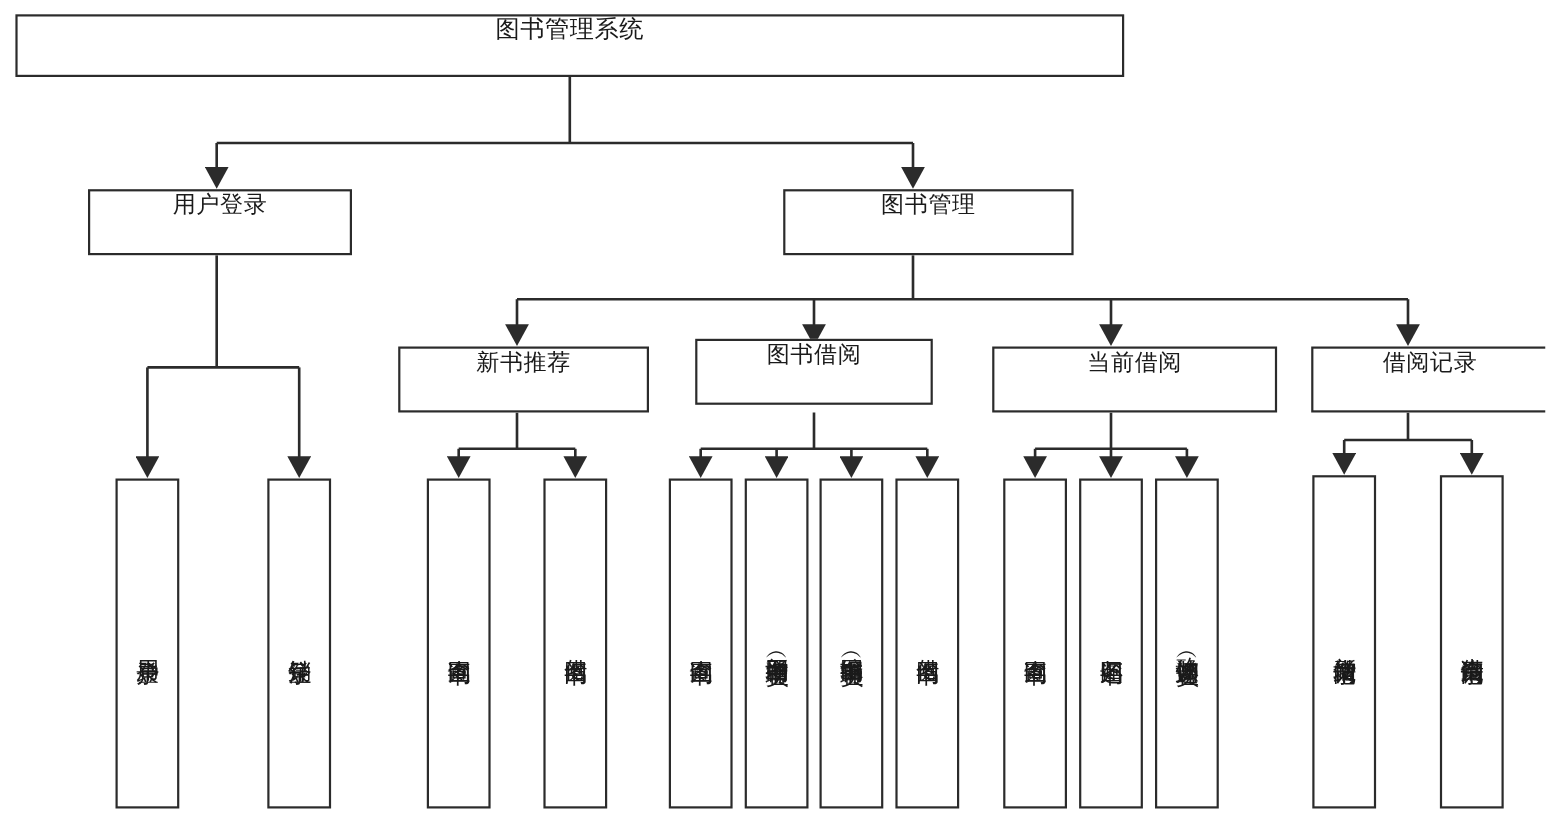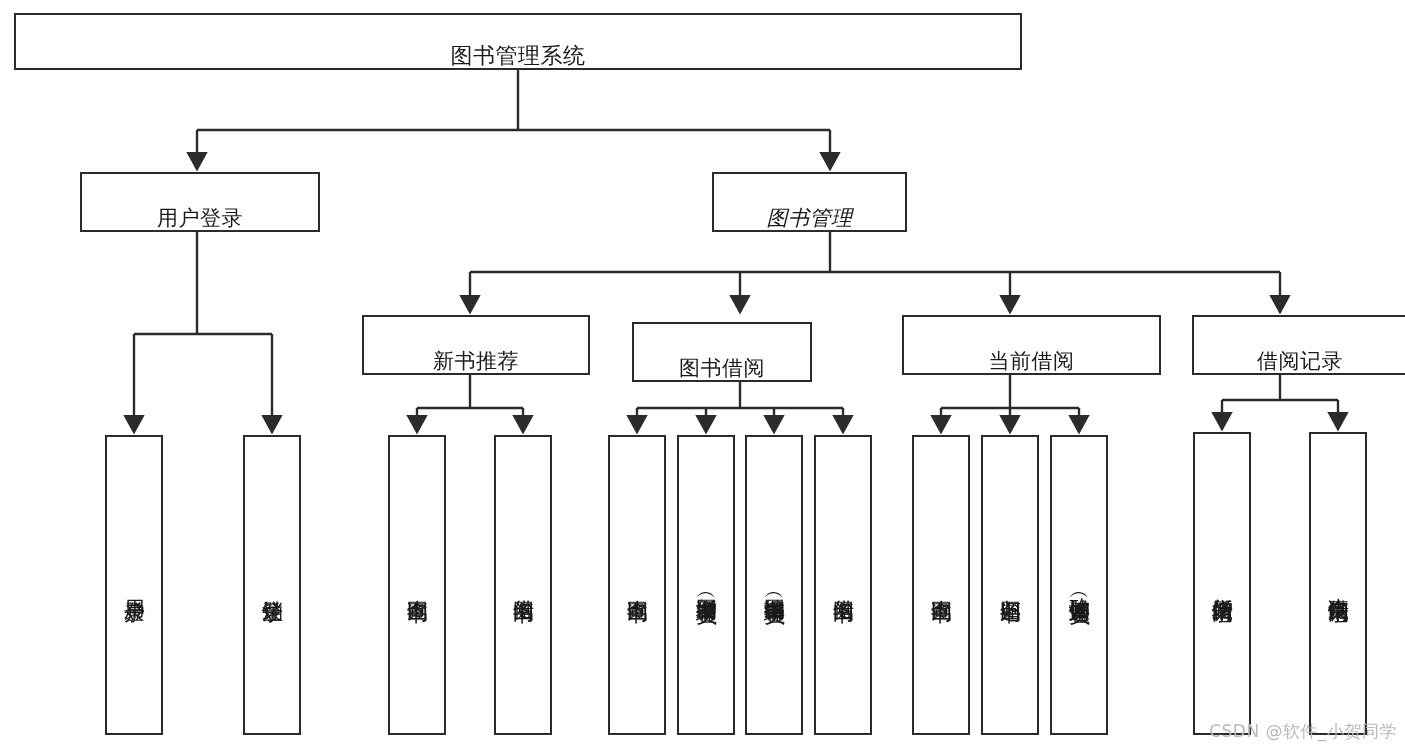--- a/index.html
+++ b/index.html
@@ -25,21 +25,21 @@
     width: 1405px;
     height: 747px;
     pointer-events: none;
   }
   .node {
     position: absolute;
     box-sizing: border-box;
     background: #ffffff;
     border: 2px solid #2b2b2b;
     display: flex;
-    align-items: flex-end;
+    align-items: flex-start;
     justify-content: center;
     color: #1a1a1a;
   }
   .node .label {
     display: block;
     text-align: center;
     white-space: nowrap;
   }
   
   .node.horiz .label {
@@ -129,28 +129,28 @@
     </g>
   </svg>
 
   <div class="node horiz root" style="left:14px; top:13px; width:1008px; height:57px;">
     <span class="label">图书管理系统</span>
   </div>
 
   <div class="node horiz" style="left:80px; top:172px; width:240px; height:60px;">
     <span class="label">用户登录</span>
   </div>
-  <div class="node horiz" style="left:712px; top:172px; width:195px; height:60px;font-style:italic;">
+  <div class="node horiz" style="left:712px; top:172px; width:264px; height:60px;">
     <span class="label">图书管理</span>
   </div>
 
   <div class="node horiz" style="left:362px; top:315px; width:228px; height:60px;">
     <span class="label">新书推荐</span>
   </div>
-  <div class="node horiz" style="left:632px; top:322px; width:180px; height:60px;">
+  <div class="node horiz" style="left:632px; top:308px; width:216px; height:60px;">
     <span class="label">图书借阅</span>
   </div>
   <div class="node horiz" style="left:902px; top:315px; width:259px; height:60px;">
     <span class="label">当前借阅</span>
   </div>
   <div class="node horiz" style="left:1172px; top:315px; width:216px; height:60px;margin-left:20px;">
     <span class="label">借阅记录</span>
   </div>
 
   <div class="node vert" style="left:105px; top:435px; width:58px; height:300px;">
@@ -190,14 +190,13 @@
     <span class="label">确认归还（管理员）</span>
   </div>
 
   <div class="node vert" style="left:1193px; top:432px; width:58px; height:303px;">
     <span class="label">新增借阅记录</span>
   </div>
   <div class="node vert" style="left:1309px; top:432px; width:58px; height:303px;">
     <span class="label">查询借阅记录</span>
   </div>
 
-  <div id="watermark">CSDN @软件_小贺同学</div>
 </div>
 
 </body></html>

